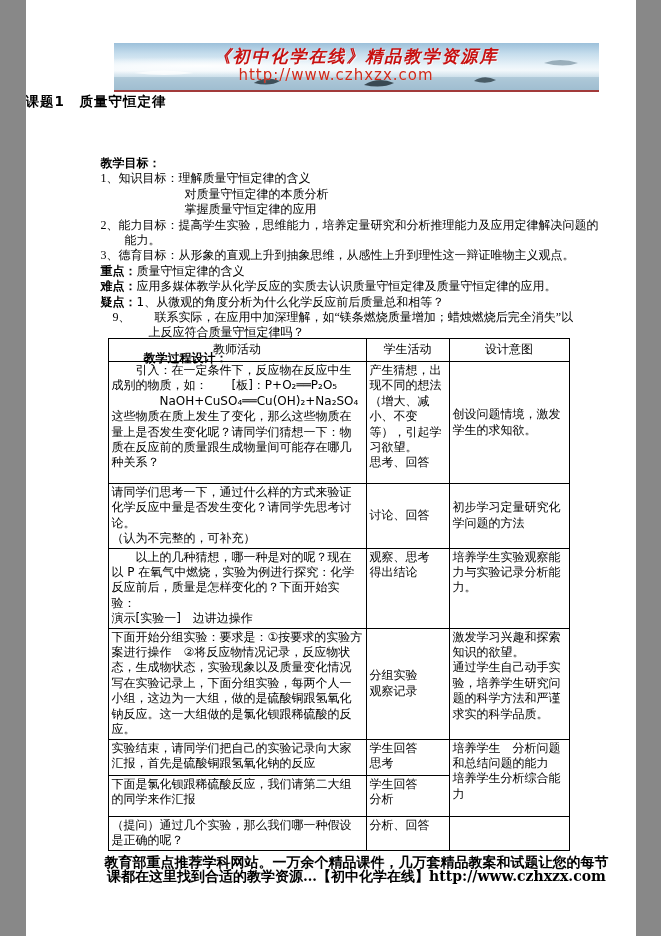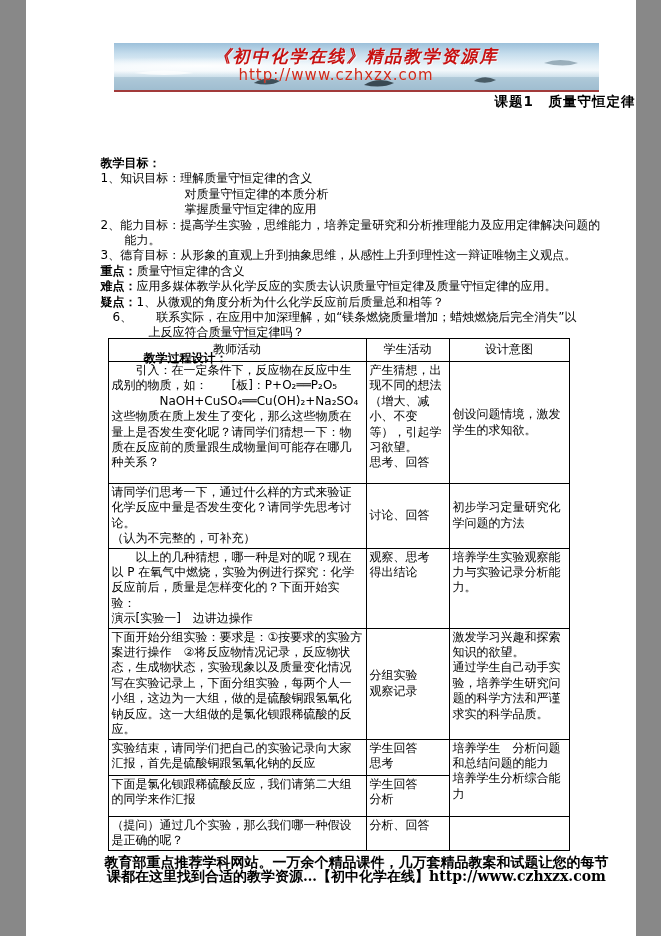--- a/index.html
+++ b/index.html
@@ -26,30 +26,30 @@
     color:#c81010;text-shadow:1px 1px 0 rgba(255,255,255,.65);
     white-space:nowrap;
   }
   .banner-url{
     position:absolute;left:0;right:40px;top:23px;text-align:center;
     font-size:15px;font-weight:normal;color:#cf2a1a;letter-spacing:1px;
     text-shadow:0 0 1px rgba(255,255,255,.5);
   }
   
   .doc-title{
-    position:absolute;left:0;right:0;top:93px;text-align:right;
+    position:absolute;left:0;right:8px;top:93px;text-align:left;
     font-size:13.5px;font-weight:bold;letter-spacing:1px;
   }
   
   .content{
     position:absolute;left:75px;top:112px;width:512px;
     font-size:12px;line-height:15.4px;
   }
   .content .h{font-weight:bold;margin-top:44px;}
-  .pre{white-space:pre-wrap;}
+  .pre{white-space:pre-wrap;font-family:Liberation Serif, serif;}
   .kp-label{font-weight:bold;}
   .process-heading{margin-top:10px;font-weight:bold;padding-left:43px;}
   
   .lesson-table{
     position:absolute;left:82px;top:338px;width:461px;
     border-collapse:collapse;table-layout:fixed;
     font-size:12px;line-height:15.4px;padding-left:20px;
   }
   .lesson-table td,.lesson-table th{
     border:1px solid #000;padding:1px 3px;vertical-align:top;
@@ -94,21 +94,21 @@
 3、德育目标：从形象的直观上升到抽象思维，从感性上升到理性这一辩证唯物主义观点。</div>
     <div>
       <span class="kp-label">重点：</span><span>质量守恒定律的含义</span>
     </div>
     <div>
       <span class="kp-label">难点：</span><span>应用多媒体教学从化学反应的实质去认识质量守恒定律及质量守恒定律的应用。</span>
     </div>
     <div>
       <span class="kp-label">疑点：</span><span>1、从微观的角度分析为什么化学反应前后质量总和相等？</span>
     </div>
-    <div class="pre">　6、　　联系实际，在应用中加深理解，如“镁条燃烧质量增加；蜡烛燃烧后完全消失”以
+    <div class="pre">　9、　　联系实际，在应用中加深理解，如“镁条燃烧质量增加；蜡烛燃烧后完全消失”以
 　　　　上反应符合质量守恒定律吗？</div>
     <div class="process-heading">教学过程设计：</div>
   </div>
 
   <table class="lesson-table">
     <colgroup>
         <col style="width:258px">
         <col style="width:83px">
         <col style="width:120px">
       </colgroup>

